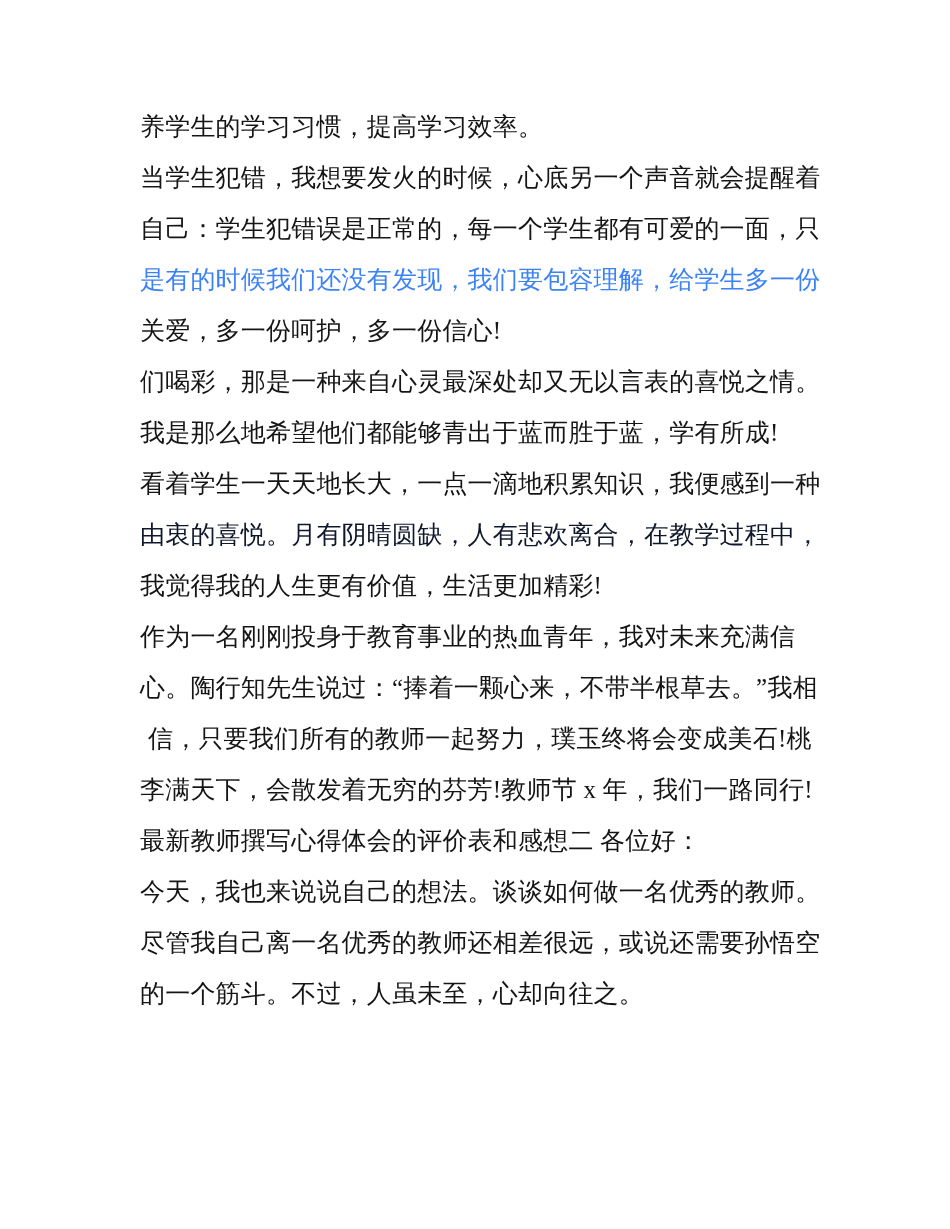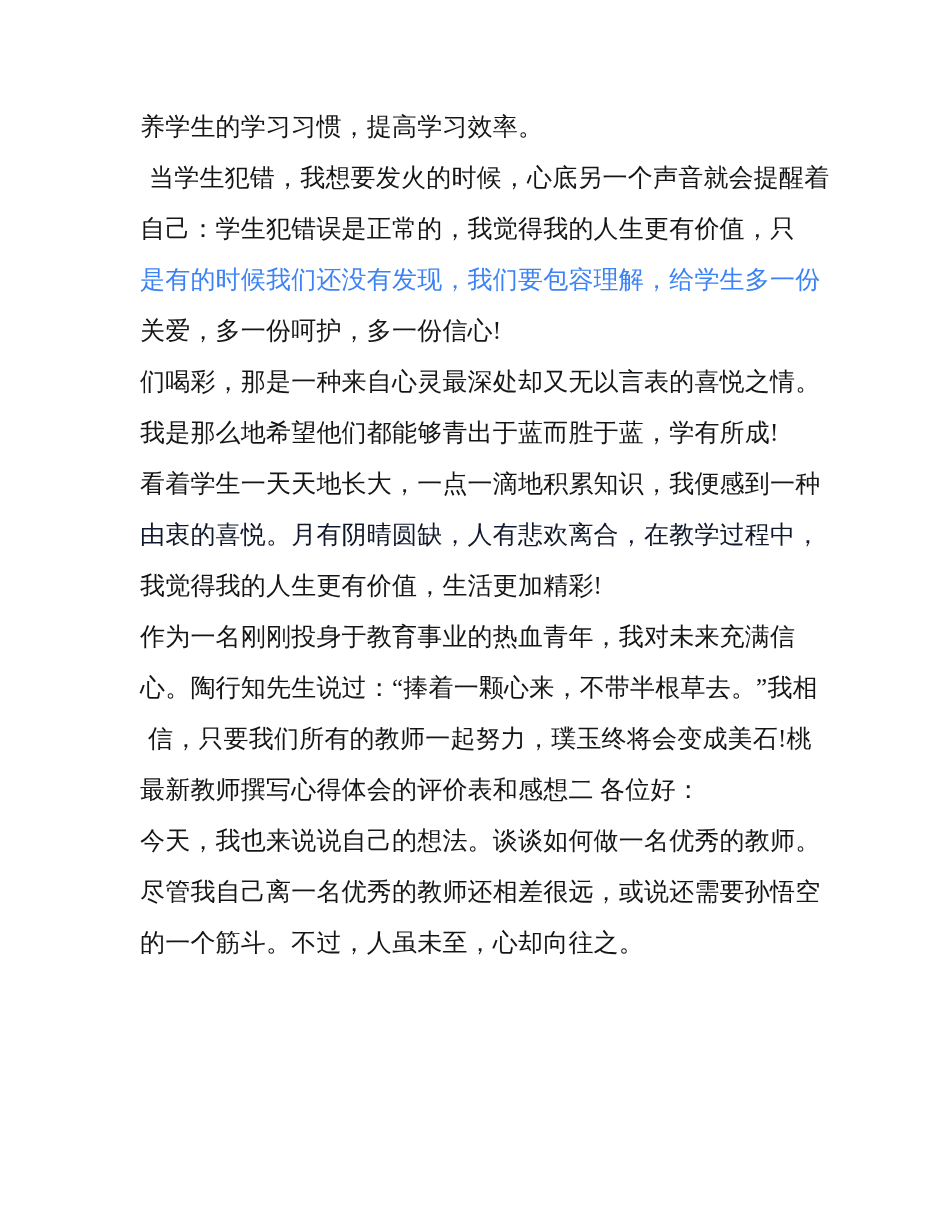--- a/index.html
+++ b/index.html
@@ -34,30 +34,31 @@
     letter-spacing: 0.2px;
     font-weight: 400;
   }
 </style>
 </head>
 <body style="background: rgb(255, 255, 255);">
 
 <div class="page">
   <div class="text-block" id="text-block">
       <div class="line" style="color: rgb(21, 21, 21);">养学生的学习习惯，提高学习效率。</div>
-      <div class="line" style="color: rgb(21, 21, 21); margin-left: 9px;">当学生犯错，我想要发火的时候，心底另一个声音就会提醒着</div>
-      <div class="line" style="color: rgb(21, 21, 21);">自己：学生犯错误是正常的，我觉得我的人生更有价值，只</div>
+      <div class="line" style="color: rgb(21, 21, 21);">当学生犯错，我想要发火的时候，心底另一个声音就会提醒着</div>
+      <div class="line" style="color: rgb(21, 21, 21);">自己：学生犯错误是正常的，每一个学生都有可爱的一面，只</div>
       <div class="line" style="color: #3b82f6;">是有的时候我们还没有发现，我们要包容理解，给学生多一份</div>
       <div class="line" style="color: rgb(21, 21, 21);">关爱，多一份呵护，多一份信心!</div>
       <div class="line" style="color: rgb(21, 21, 21);">们喝彩，那是一种来自心灵最深处却又无以言表的喜悦之情。</div>
       <div class="line" style="color: rgb(21, 21, 21);">我是那么地希望他们都能够青出于蓝而胜于蓝，学有所成!</div>
       <div class="line" style="color: rgb(21, 21, 21);">看着学生一天天地长大，一点一滴地积累知识，我便感到一种</div>
       <div class="line" style="color: #0f172a; font-family: Liberation Serif, serif;">由衷的喜悦。月有阴晴圆缺，人有悲欢离合，在教学过程中，</div>
       <div class="line" style="color: rgb(21, 21, 21);">我觉得我的人生更有价值，生活更加精彩!</div>
       <div class="line" style="color: rgb(21, 21, 21);">作为一名刚刚投身于教育事业的热血青年，我对未来充满信</div>
       <div class="line" style="color: rgb(21, 21, 21);">心。陶行知先生说过：“捧着一颗心来，不带半根草去。”我相</div>
       <div class="line" style="color: rgb(21, 21, 21); margin-left: 8px;">信，只要我们所有的教师一起努力，璞玉终将会变成美石!桃</div>
+      <div class="line" style="color: rgb(21, 21, 21);">李满天下，会散发着无穷的芬芳!教师节 x 年，我们一路同行!</div>
       <div class="line" style="color: rgb(21, 21, 21);">最新教师撰写心得体会的评价表和感想二 各位好：</div>
       <div class="line" style="color: rgb(21, 21, 21);">今天，我也来说说自己的想法。谈谈如何做一名优秀的教师。</div>
       <div class="line" style="color: rgb(21, 21, 21);">尽管我自己离一名优秀的教师还相差很远，或说还需要孙悟空</div>
       <div class="line" style="color: rgb(21, 21, 21);">的一个筋斗。不过，人虽未至，心却向往之。</div>
     </div>
 </div>
 
 </body></html>

